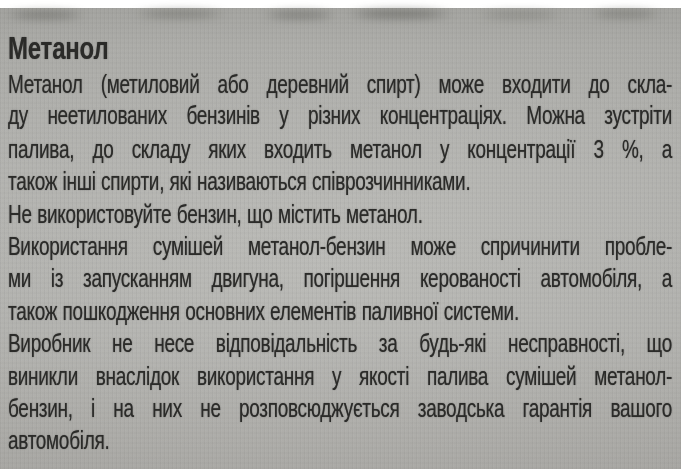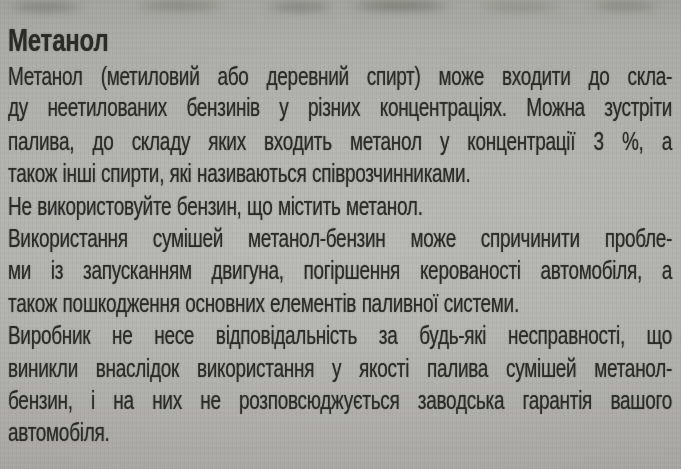--- a/index.html
+++ b/index.html
@@ -14,20 +14,21 @@
     font-family: "Liberation Sans", sans-serif;
   }
 
   
   .photo {
     position: absolute;
     inset: 0;
     background:
       radial-gradient(130% 90% at 48% 55%, rgba(255,255,255,0.10), rgba(0,0,0,0.06) 95%),
       linear-gradient(180deg, #a7a7a3 0%, #aeaeaa 8%, #b3b3af 35%, #b2b2ae 70%, #abaaa6 100%);
+    margin-top: 8px;
   }
 
   
   .texture {
     position: absolute;
     inset: 0;
     background:
       repeating-linear-gradient(90deg, rgba(0,0,0,0.030) 0 1px, rgba(255,255,255,0.018) 1px 2px, rgba(0,0,0,0.0) 2px 4px),
       repeating-linear-gradient(0deg, rgba(0,0,0,0.012) 0 2px, rgba(255,255,255,0.012) 2px 5px);
     pointer-events: none;

